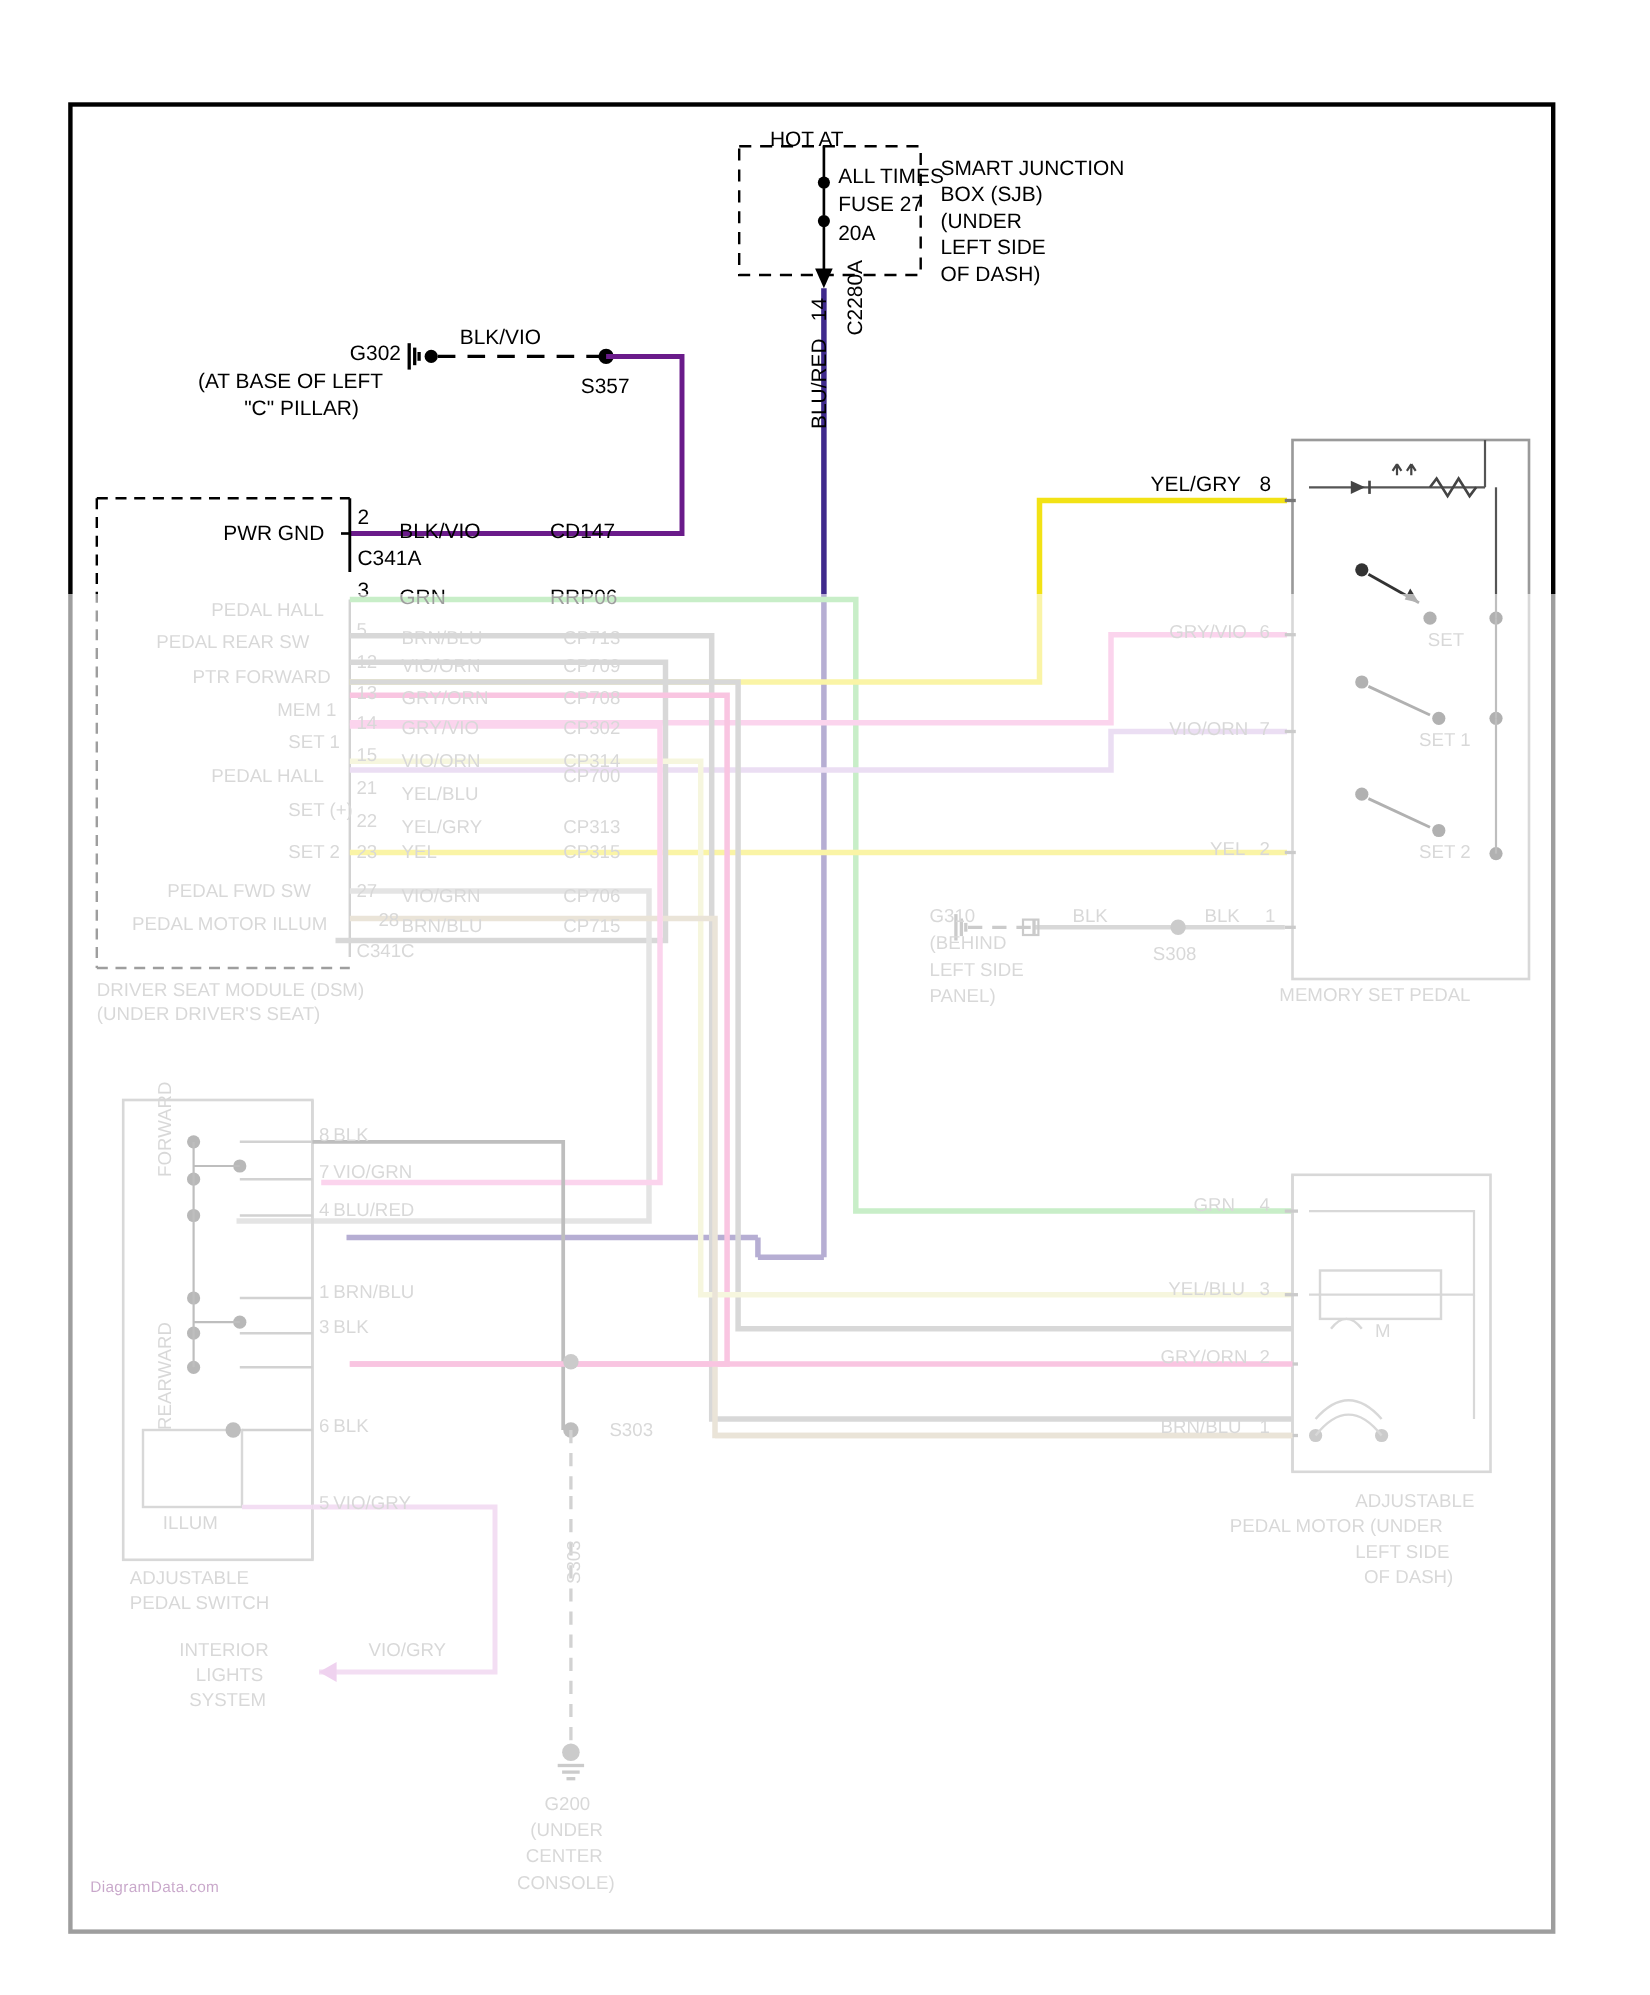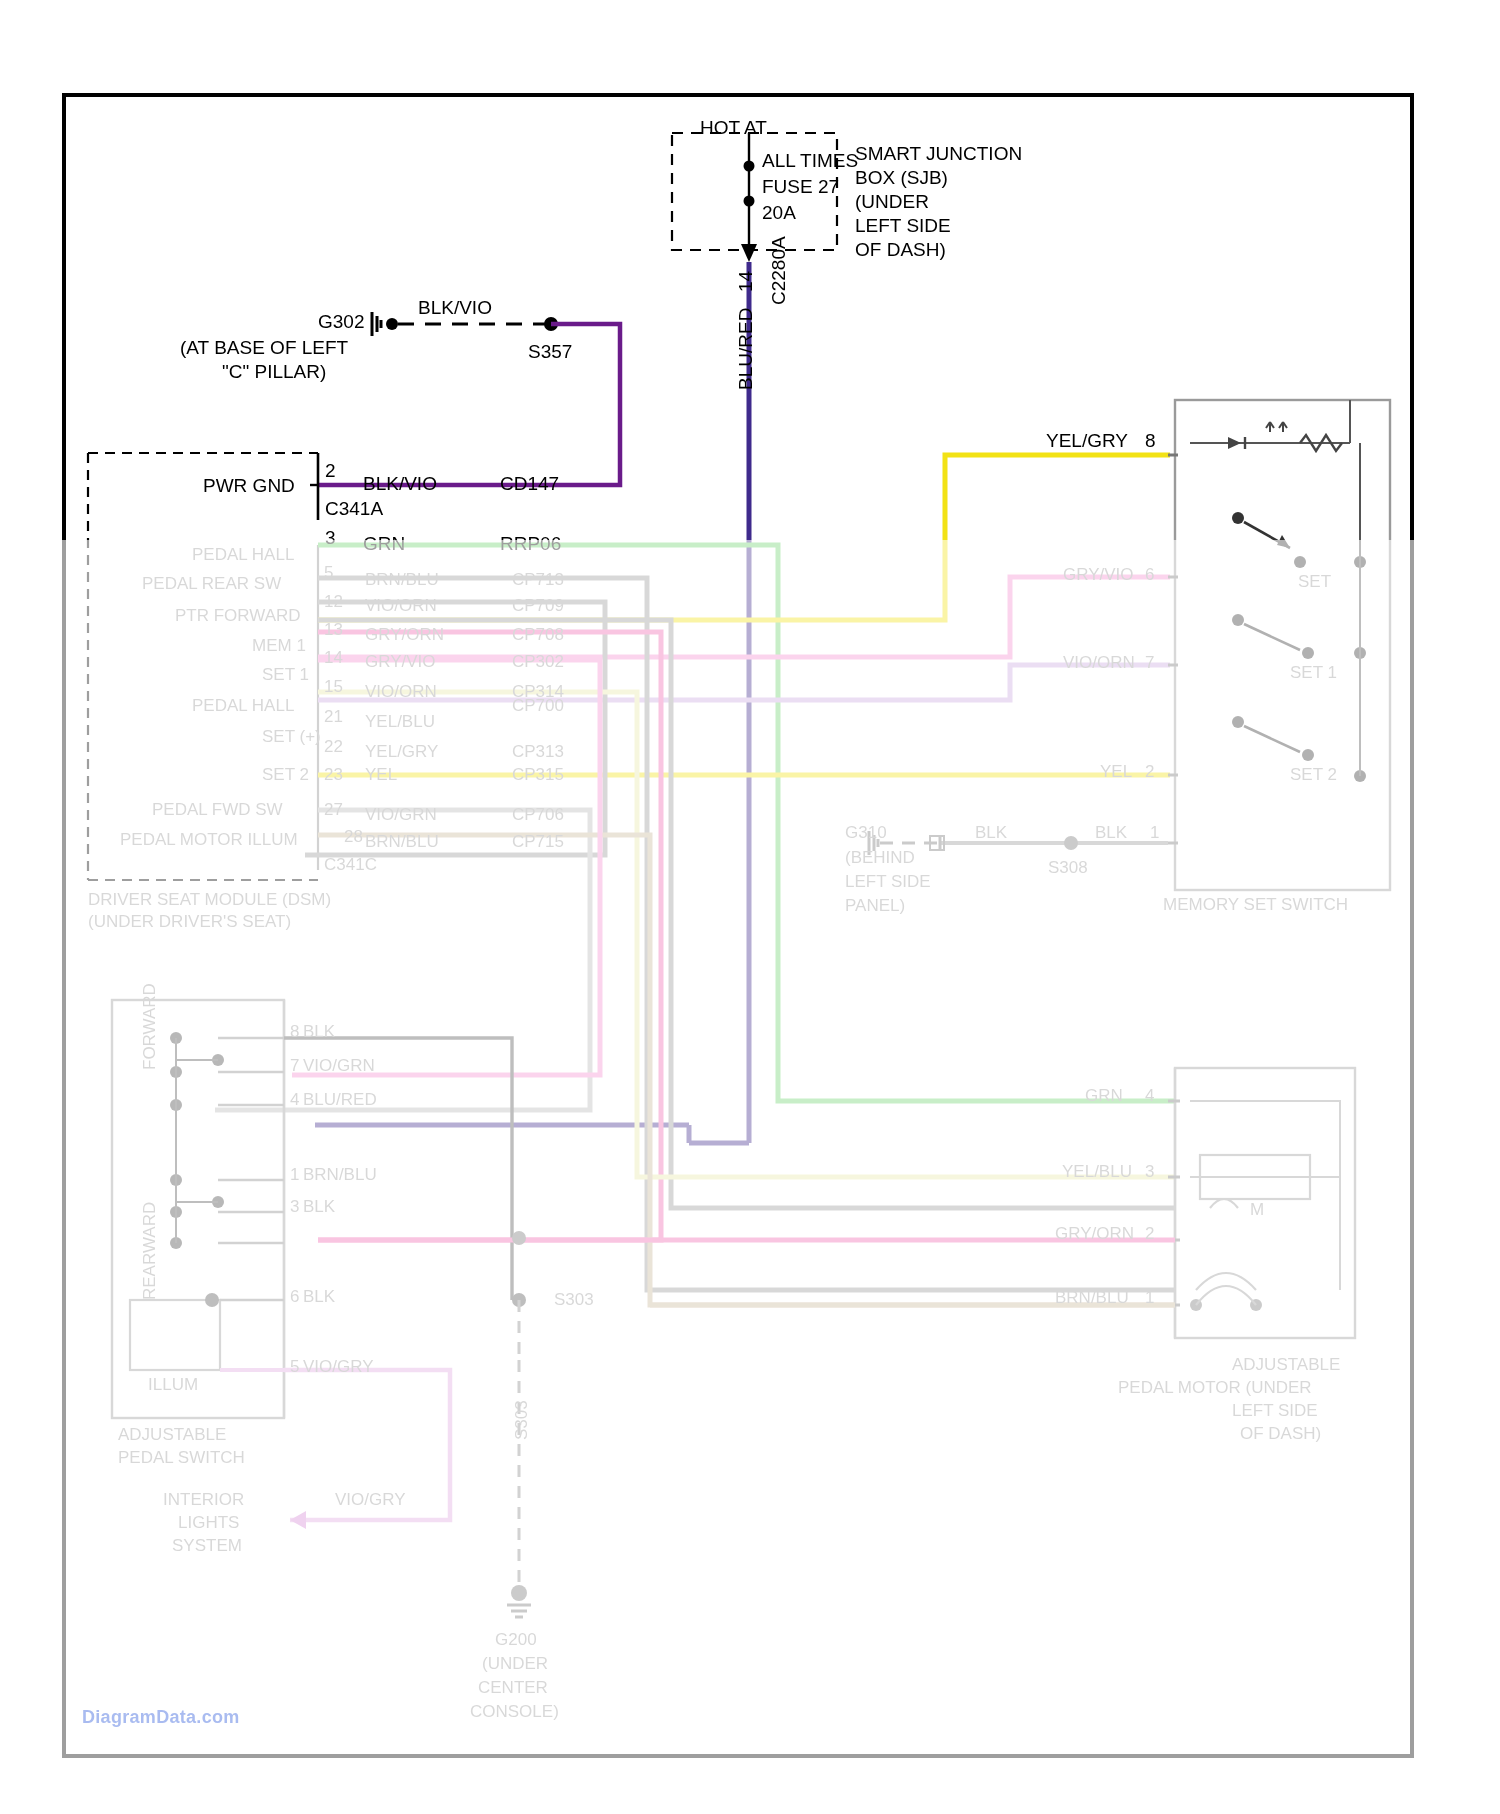--- a/index.html
+++ b/index.html
@@ -60,24 +60,23 @@
   .lbl.sm { font-size: 17px; }
   .lbl.md { font-size: 19px; }
   .lbl.lg { font-size: 19px; }
   .lbl.faded { color: #9a9a9a; }
   .lbl.vert {
     transform-origin: left top;
     transform: rotate(-90deg);
   }
   .watermark {
     position: absolute;
-    font-size: 18px;
-    color: #1d4ed8;
+    font-size: 14px;
+    color: #701a75;
     letter-spacing: .3px;
-    font-weight: bold;
   }
 </style>
 </head>
 <body>
 
 <div id="stage">
 
   <div class="frame"></div>
 
   <svg class="layer" viewBox="0 0 1500 1814">
@@ -341,21 +340,21 @@
   <div class="lbl sm faded" style="left:1063px; top:565px;">GRY/VIO</div>
   <div class="lbl sm faded" style="left:1145px; top:565px;">6</div>
   <div class="lbl sm faded" style="left:1063px; top:653px;">VIO/ORN</div>
   <div class="lbl sm faded" style="left:1145px; top:653px;">7</div>
   <div class="lbl sm faded" style="left:1100px; top:762px;">YEL</div>
   <div class="lbl sm faded" style="left:1145px; top:762px;">2</div>
 
   <div class="lbl sm faded" style="left:1298px; top:572px;">SET</div>
   <div class="lbl sm faded" style="left:1290px; top:663px;">SET 1</div>
   <div class="lbl sm faded" style="left:1290px; top:765px;">SET 2</div>
-  <div class="lbl sm faded" style="left:1163px; top:895px;">MEMORY SET SWITCH</div>
+  <div class="lbl sm faded" style="left:1163px; top:895px;">MEMORY SET PEDAL</div>
 
   <div class="lbl sm faded" style="left:845px; top:823px;">G310</div>
   <div class="lbl sm faded" style="left:845px; top:848px;">(BEHIND</div>
   <div class="lbl sm faded" style="left:845px; top:872px;">LEFT SIDE</div>
   <div class="lbl sm faded" style="left:845px; top:896px;">PANEL)</div>
   <div class="lbl sm faded" style="left:975px; top:823px;">BLK</div>
   <div class="lbl sm faded" style="left:1048px; top:858px;">S308</div>
   <div class="lbl sm faded" style="left:1095px; top:823px;">BLK</div>
   <div class="lbl sm faded" style="left:1150px; top:823px;">1</div>
 

